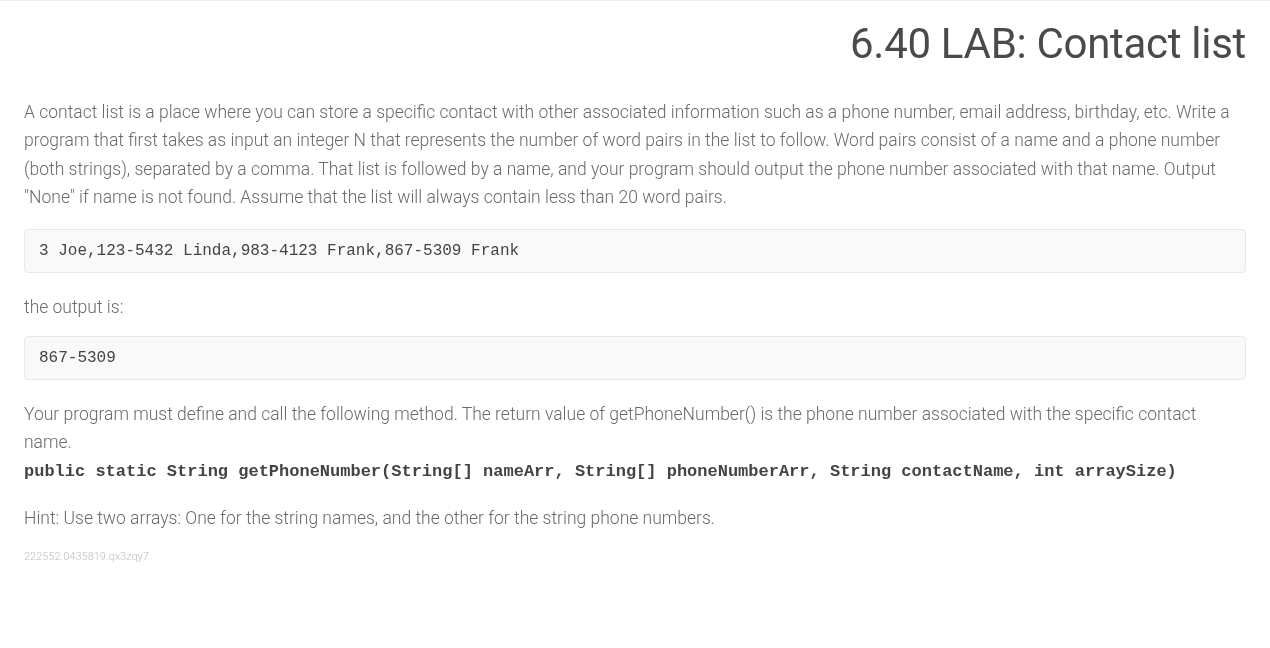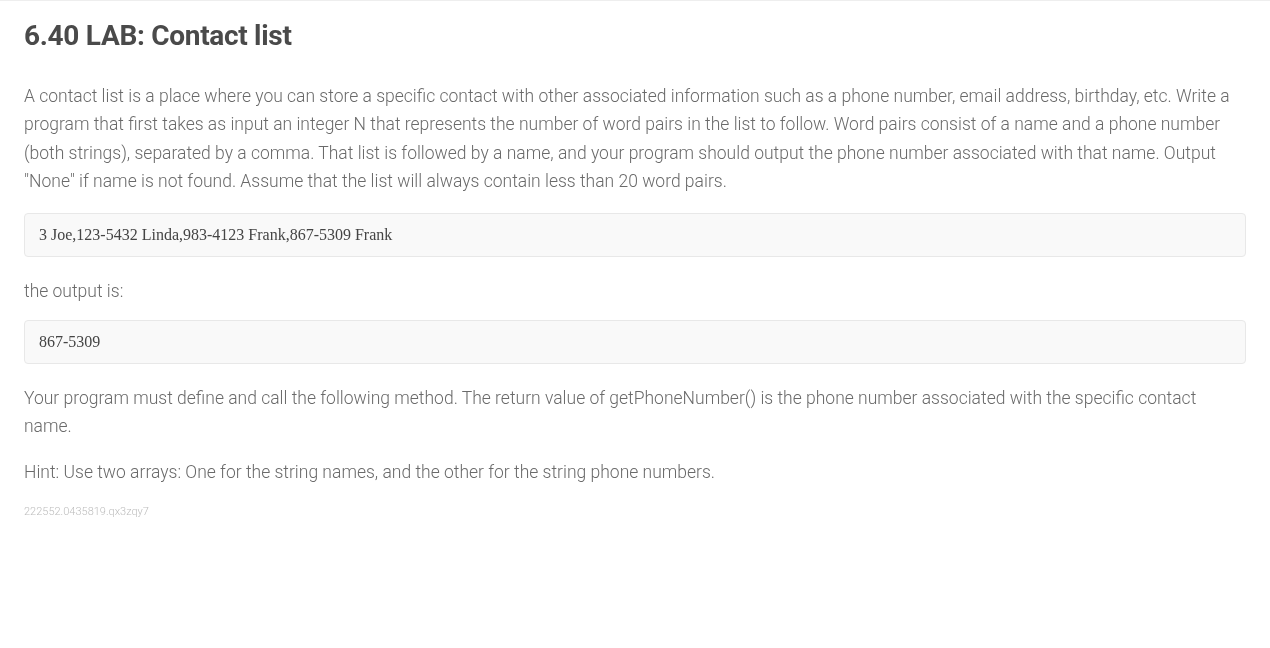--- a/index.html
+++ b/index.html
@@ -16,25 +16,26 @@
   .container {
     padding: 0 24px 24px 24px;
     max-width: 1270px;
   }
   hr.top-rule {
     border: none;
     border-top: 1px solid #eee;
     margin: 0;
   }
   h1.title {
-    font-size: 28px;
-    font-weight: 700;
+    font-size: 42px;
+    font-weight: 400;
     color: #4a4a4a;
     margin: 18px 0 30px 0;
     letter-spacing: -0.3px;
+    text-align: right;
   }
   p.body-text {
     font-size: 17.5px;
     line-height: 1.62;
     color: #6a6a6a;
     margin: 0 0 18px 0;
     font-weight: 300;
   }
   p.prompt-label {
     font-size: 17.5px;
@@ -42,21 +43,21 @@
     color: #6a6a6a;
     margin: 0 0 14px 0;
     font-weight: 300;
   }
   pre.codeblock {
     background: #f9f9f9;
     border: 1px solid #e8e8e8;
     border-radius: 4px;
     padding: 12px 14px;
     margin: 0 0 20px 0;
-    font-family: Liberation Serif, serif;
+    font-family: Liberation Mono, monospace;
     font-size: 16px;
     color: #444;
     white-space: pre-wrap;
     overflow-x: auto;
   }
   code.inline-sig {
     font-family: "Courier New", Courier, monospace;
     font-size: 17px;
     font-weight: 600;
     color: #444;
@@ -82,19 +83,20 @@
 
 
   <pre class="codeblock">3 Joe,123-5432 Linda,983-4123 Frank,867-5309 Frank</pre>
 
   <p class="prompt-label">the output is:</p>
 
   <pre class="codeblock">867-5309</pre>
 
   <p class="body-text" style="margin-bottom:6px;">
     <span>Your program must define and call the following method. The return value of getPhoneNumber() is the phone number associated with the specific contact name.</span><br>
+    <code class="inline-sig">public static String getPhoneNumber(String[] nameArr, String[] phoneNumberArr, String contactName, int arraySize)</code>
   </p>
 
   <p class="body-text" style="margin-top:18px;">Hint: Use two arrays: One for the string names, and the other for the string phone numbers.</p>
 
   <div class="footer-id">222552.0435819.qx3zqy7</div>
 
 </div>
 
 </body></html>

